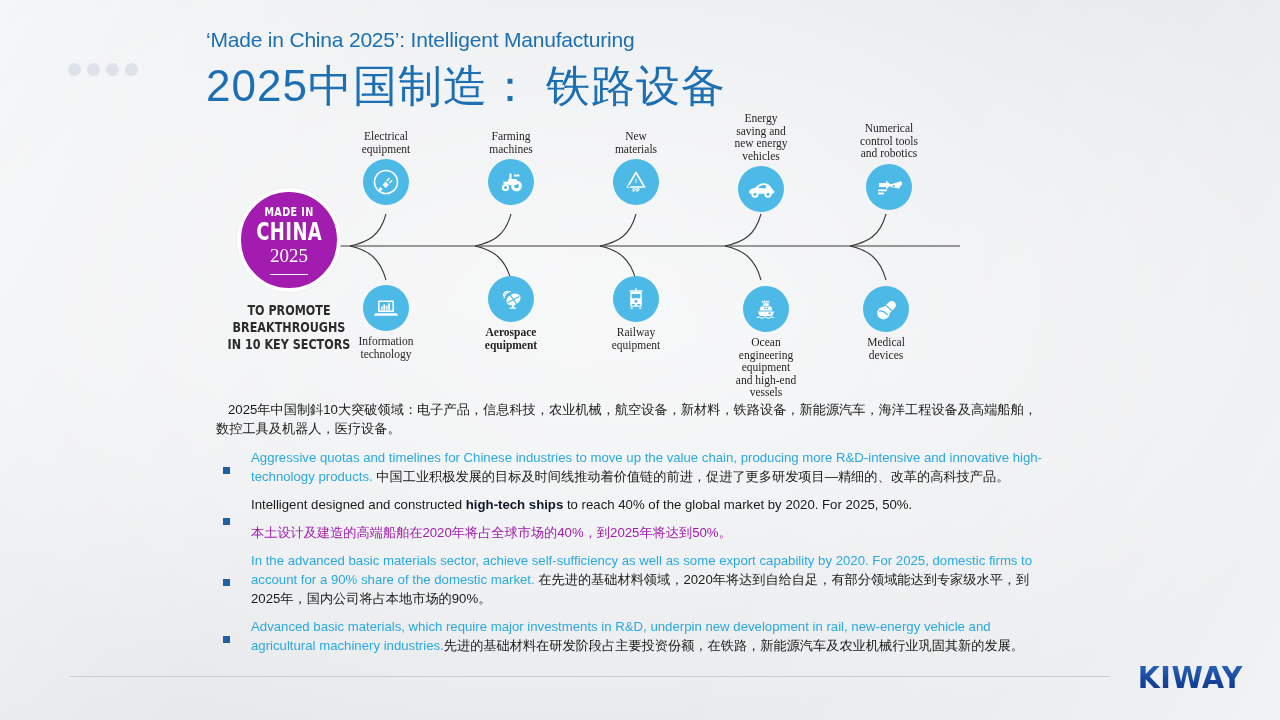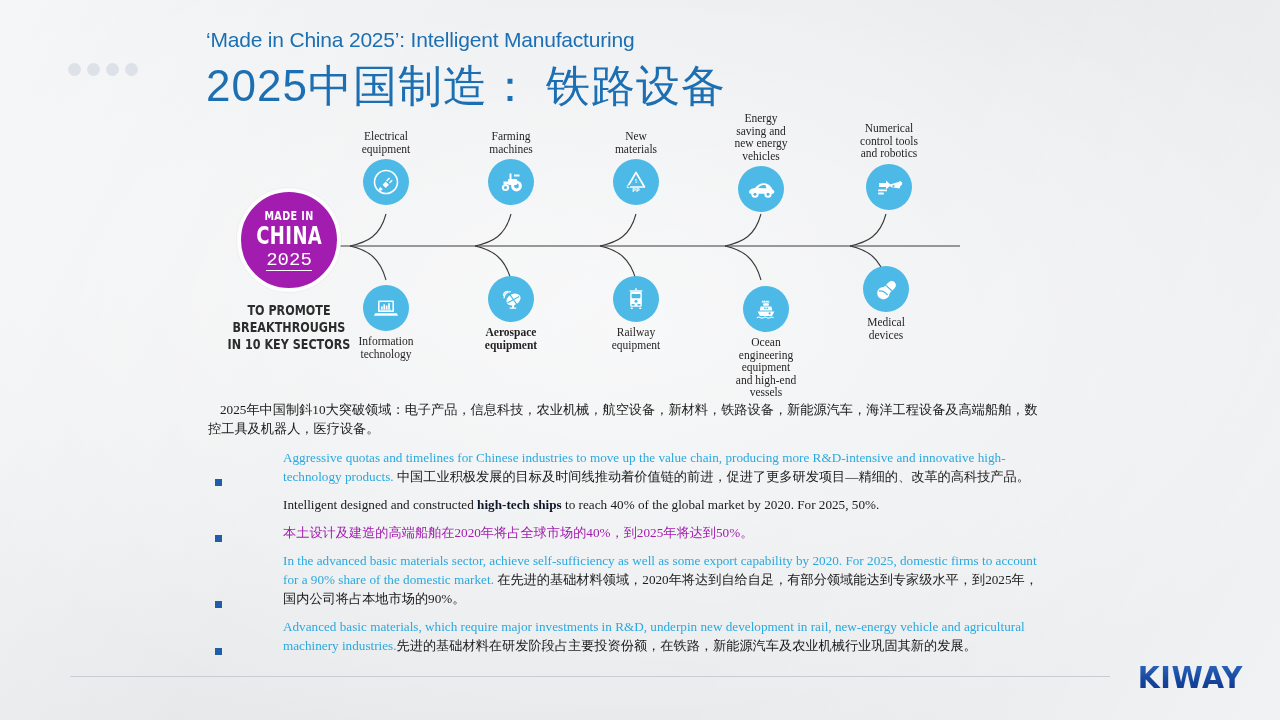--- a/index.html
+++ b/index.html
@@ -72,36 +72,36 @@
     margin:0 auto; display:flex; flex-direction:column;
     align-items:center; justify-content:center; color:#fff;
     box-shadow:0 0 0 1px rgba(0,0,0,0.03);
   }
   .badge .b1 { font-size:13px; font-weight:bold; letter-spacing:0.5px;
                font-family:"DejaVu Sans Condensed","Liberation Sans",sans-serif;
                transform:scaleX(0.82); line-height:14px; }
   .badge .b2 { font-size:25px; font-weight:bold; letter-spacing:0.5px; line-height:26px;
                font-family:"DejaVu Sans Condensed","Liberation Sans",sans-serif;
                transform:scaleX(0.80); }
-  .badge .b3 { font-family:Liberation Mono, monospace; font-size:19px; line-height:20px;
-               border-bottom:1.5px solid #fff; padding-bottom:0px; margin-top:1px; }
+  .badge .b3 { font-family:Liberation Serif, serif; font-size:19px; line-height:20px;
+               border-bottom:1.5px solid #fff; padding-bottom:8px; margin-top:1px; }
   .badge-sub {
     margin-top:10px; color:#2c2c2c; font-weight:bold; font-size:13.5px;
     line-height:17px; letter-spacing:0px;
     font-family:"DejaVu Sans Condensed","Liberation Sans",sans-serif;
     transform:scaleX(0.92);
   }
 
   
   .body-text {
-    position:absolute; left:208px; top:400px; width:830px;
-    font-size:13.2px; line-height:19px; color:#1a1a1a;font-family:Liberation Serif, serif;
+    position:absolute; left:216px; top:400px; width:830px;
+    font-size:13.2px; line-height:19px; color:#1a1a1a;
   }
   .para-cn { text-indent:12px; margin-bottom:10px; }
-  .bullet-row { display:flex; margin-bottom:9px; align-items:flex-end;gap:40px; }
+  .bullet-row { display:flex; margin-bottom:9px; align-items:center; }
   .bullet-mark {
     width:7px; height:7px; background:#1f5fa8; flex:0 0 7px;
     margin:6px 21px 0 7px;
   }
   .bullet-body { flex:1 1 auto; }
   .en { color:#29a9e0; }
   .cn { color:#1a1a1a; }
   .bold { font-weight:bold; color:#0f172a; }
   .sub-cn { margin-top:9px; color:#a21caf; }
 
@@ -366,21 +366,21 @@
     </div>
     <div class="lbl">
       <div>Ocean</div>
       <div>engineering</div>
       <div>equipment</div>
       <div>and high-end</div>
       <div>vessels</div>
     </div>
   </div>
 
-  <div class="node dn" style="left:631px; top:148px; width:110px;">
+  <div class="node dn" style="left:631px; top:168px; width:110px;">
     <div class="circle">
       <svg width="30" height="30" viewBox="0 0 30 30">
         <g fill="#fff">
           <rect x="14.0" y="6.0" width="8.4" height="15.4" rx="4.2" transform="rotate(46 18.2 13.7)"></rect>
           <circle cx="12.4" cy="19.2" r="6.2"></circle>
         </g>
         <g stroke="#4cb9e7" stroke-width="1.3" fill="none">
           <path d="M14.2 10.6 L21.0 17.0"></path>
           <path d="M8.0 17.0 q4.4 -0.8 8.6 4.0"></path>
         </g>

